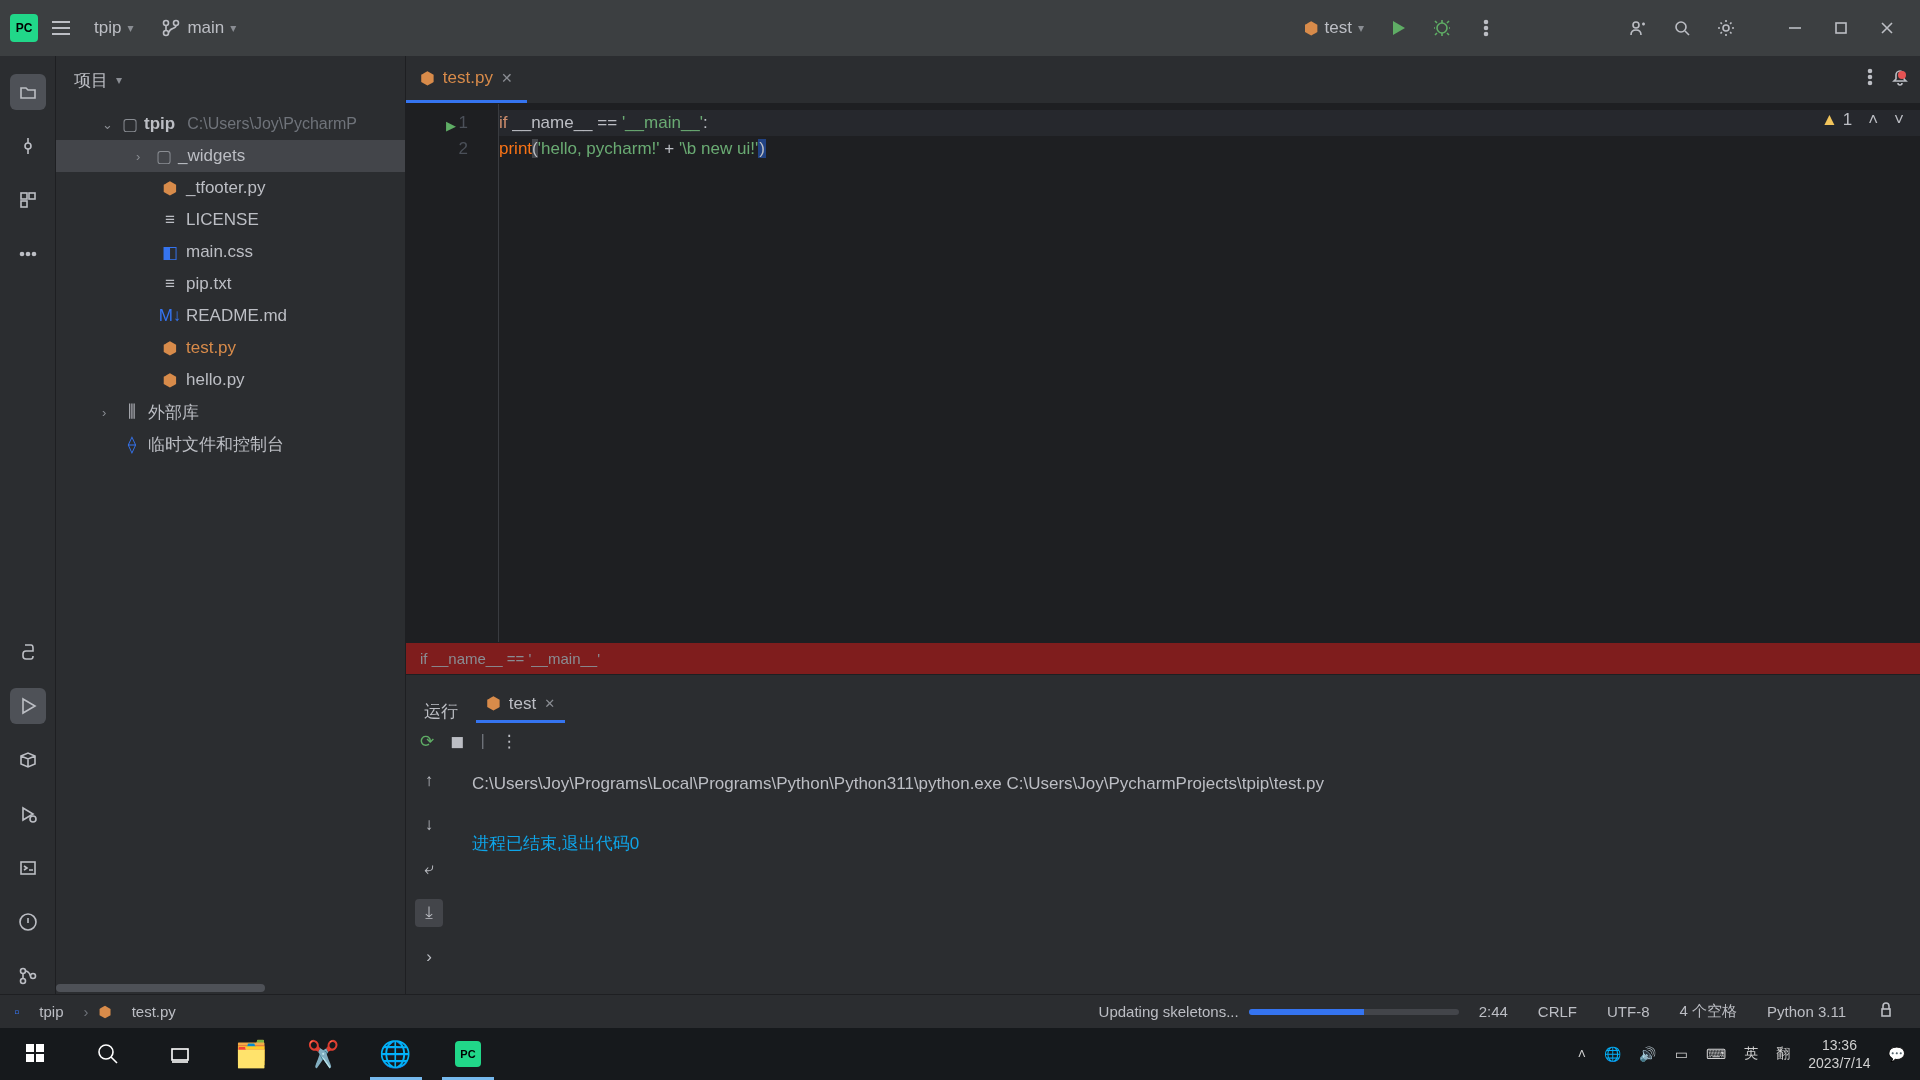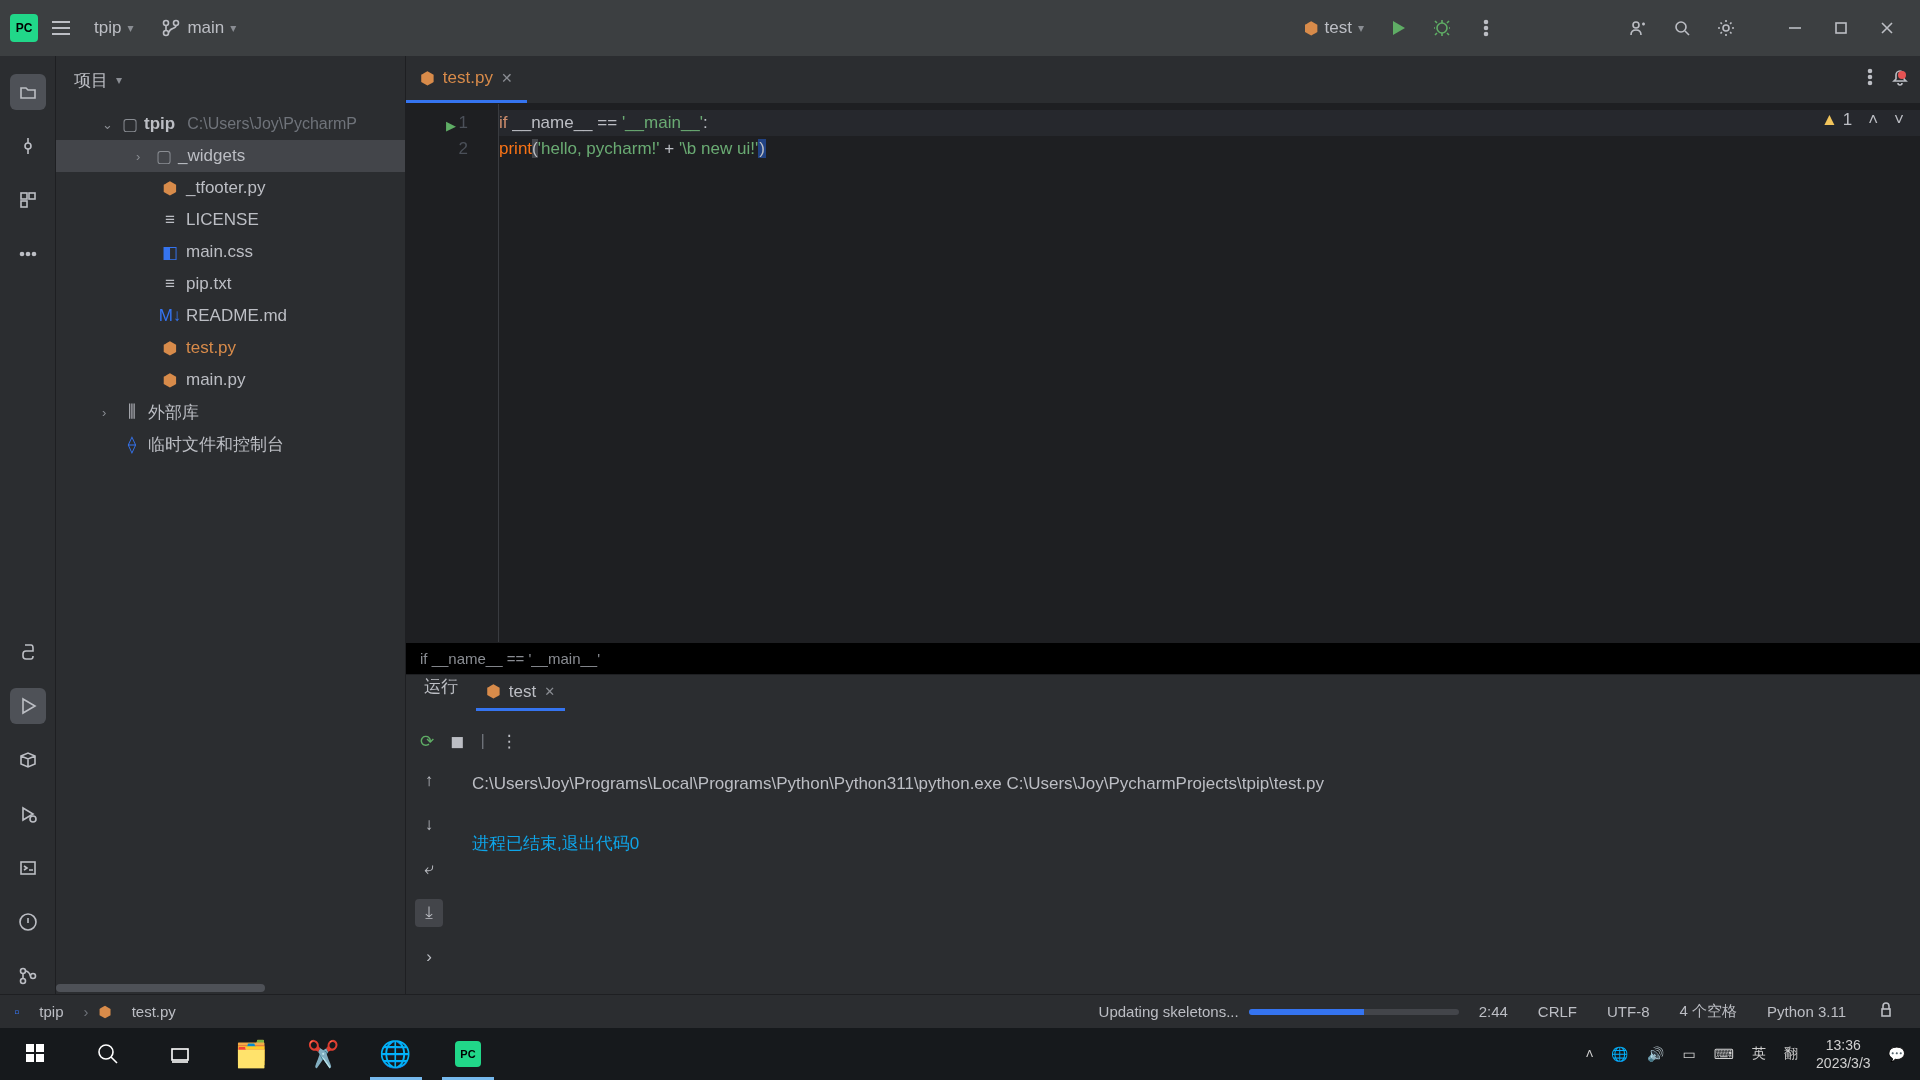--- a/index.html
+++ b/index.html
@@ -57,25 +57,25 @@
 .gutter{width:92px;background:#1e1f22;color:#4b5059;text-align:right;padding-right:30px;padding-top:6px;line-height:26px;position:relative}
 .gutter .run-gutter{position:absolute;left:40px;top:9px;color:#5fad65;font-size:13px}
 .code{flex:1;padding-top:6px;line-height:26px;border-left:1px solid #393b40}
 .code .hl{background:#26282d;display:inline-block;width:100%}
 .code .kw{color:#cf8e6d}
 .code .str{color:#6aab73}
 .code .fn{color:#f97316}
 .code .caret{background:#214283;padding:0 1px}
 .editor-warn{position:absolute;top:6px;right:16px;display:flex;align-items:center;gap:16px;color:#bcbec4}
 .warn-tri{color:#f2c55c}
-.breadcrumbs{height:32px;background:#000000;display:flex;align-items:center;padding-left:14px;color:#8a8d93;font-size:15px;border-top:1px solid #1e1f22;font-family:Consolas,monospace}
+.breadcrumbs{height:32px;background:#7f1d1d;display:flex;align-items:center;padding-left:14px;color:#8a8d93;font-size:15px;border-top:1px solid #1e1f22;font-family:Consolas,monospace}
 
 
 .run-panel{height:320px;display:flex;flex-direction:column;background:#2b2d30;border-top:1px solid #1e1f22}
-.run-header{height:48px;display:flex;align-items:flex-start;padding:0 18px;gap:18px}
+.run-header{height:48px;display:flex;align-items:flex-end;padding:0 18px;gap:18px}
 .run-header .run-tab{display:flex;align-items:center;gap:8px;padding:6px 10px;border-bottom:3px solid #3574f0}
 .run-body{flex:1;display:flex}
 .run-tools{width:46px;display:flex;flex-direction:column;align-items:center;padding-top:8px;gap:16px}
 .run-tools .rt{width:28px;height:28px;display:flex;align-items:center;justify-content:center;cursor:pointer;border-radius:4px}
 .run-tools .rt.active{background:#43454a}
 .console{flex:1;font-family:Consolas,monospace;font-size:17px;color:#bcbec4;padding:10px 20px;line-height:30px;position:relative}
 .console-toolbar{height:36px;display:flex;align-items:center;gap:16px;padding-left:14px}
 
 
 .statusbar{height:34px;background:#2b2d30;border-top:1px solid #1e1f22;display:flex;align-items:center;padding:0 14px;gap:10px;font-size:15px;color:#bcbec4}
@@ -293,21 +293,21 @@
         <div class="tree-row depth2f">
             <span class="ficon" style="color:#3574f0">M↓</span>
             <span>README.md</span>
           </div>
         <div class="tree-row depth2f">
             <span class="ficon py-icon">⬢</span>
             <span class="active-file">test.py</span>
           </div>
         <div class="tree-row depth2f">
             <span class="ficon py-icon">⬢</span>
-            <span>main.py</span>
+            <span>hello.py</span>
           </div>
         <div class="tree-row depth1">
           <span class="chevron">›</span>
           <span class="ficon">⫼</span>
           <span>外部库</span>
         </div>
         <div class="tree-row depth1">
           <span class="chevron"></span>
           <span class="ficon" style="color:#3574f0">⟠</span>
           <span>临时文件和控制台</span>
@@ -449,19 +449,19 @@
     <div class="tray">
       <span>˄</span>
       <span>🌐</span>
       <span>🔊</span>
       <span>▭</span>
       <span>⌨</span>
       <span>英</span>
       <span>翻</span>
       <div class="clock">
         <div>13:36</div>
-        <div>2023/3/3</div>
+        <div>2023/7/14</div>
       </div>
       <span>💬</span>
     </div>
   </div>
 
 </div>
 
 </body></html>

